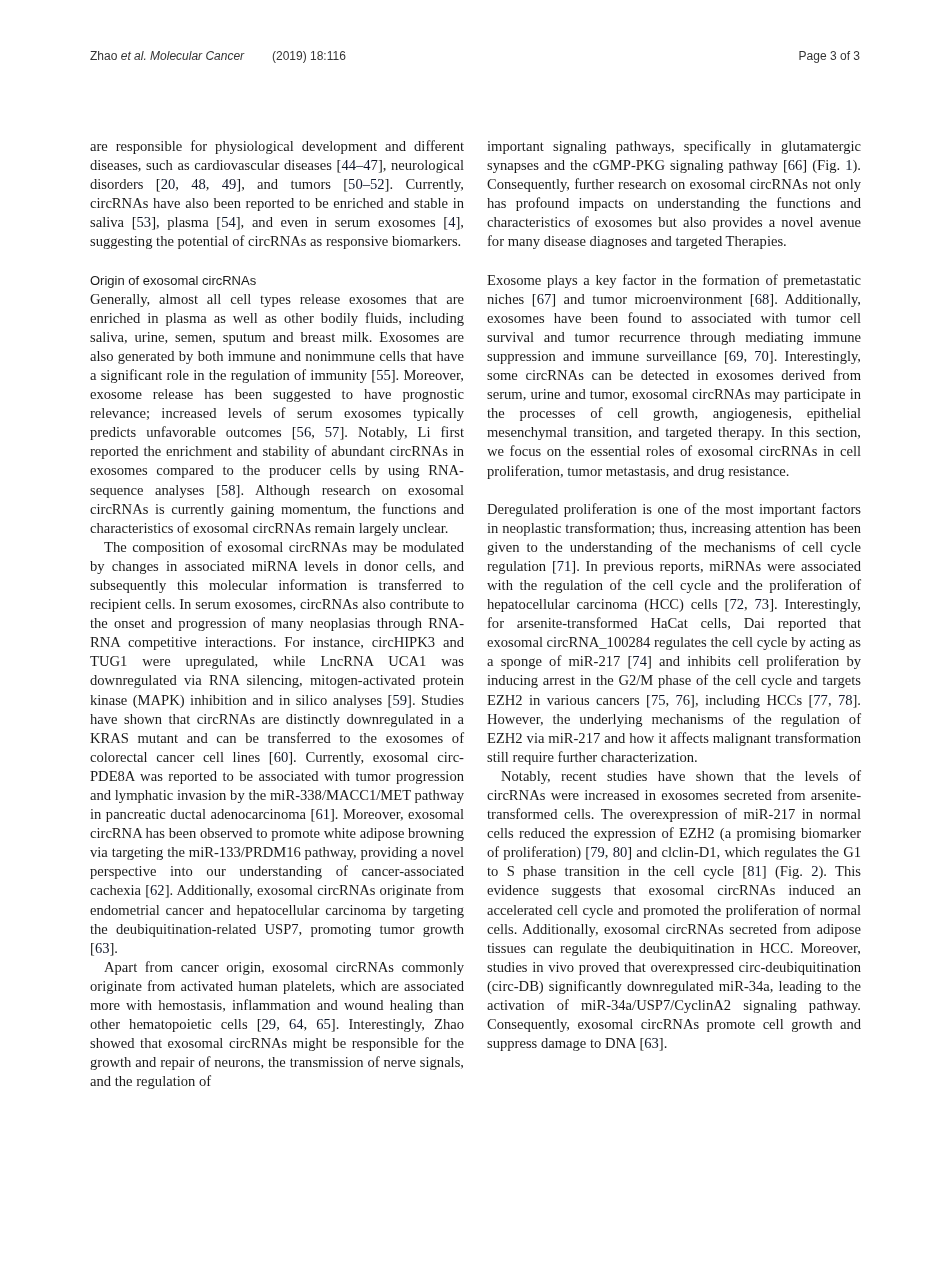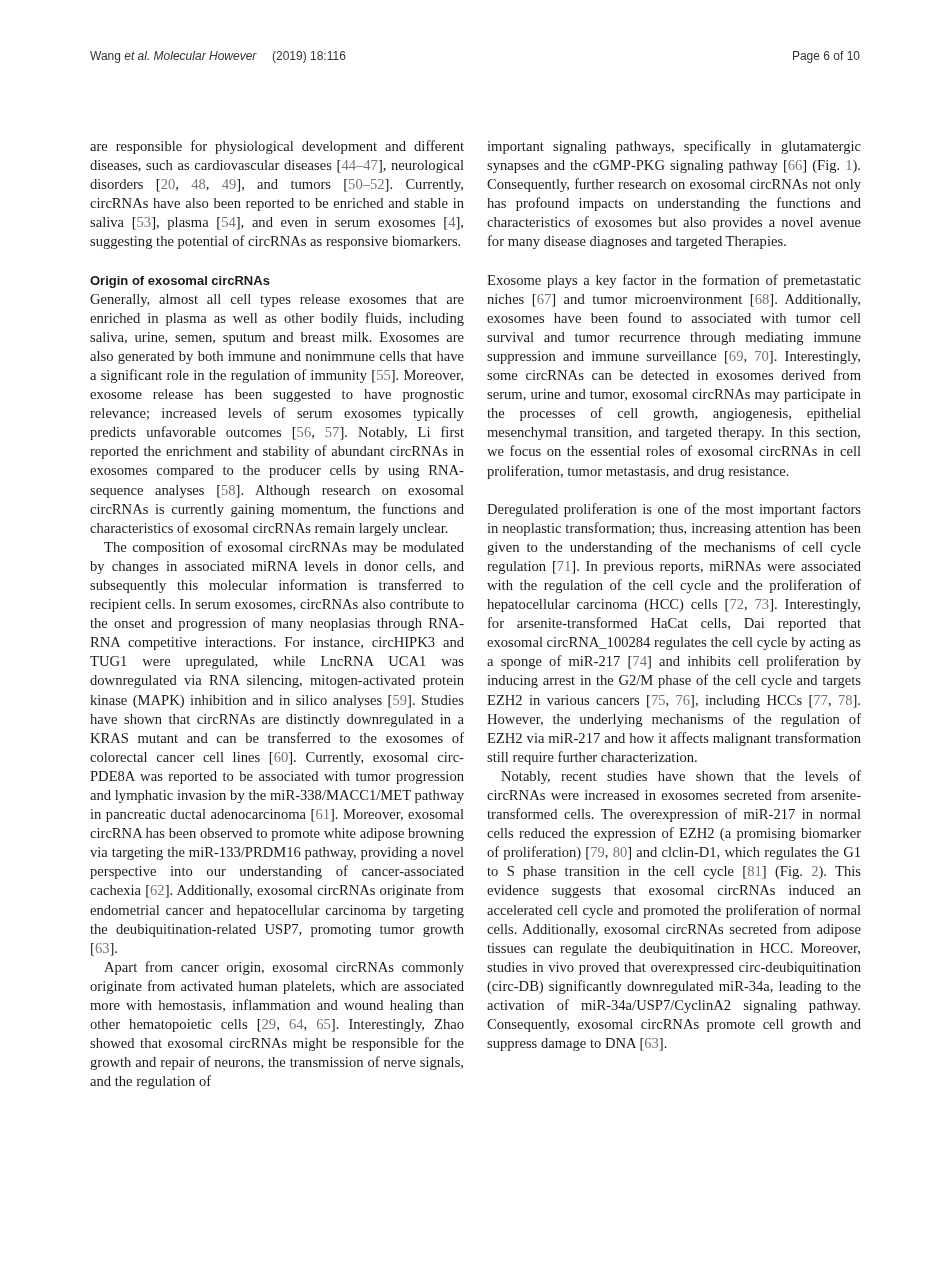--- a/index.html
+++ b/index.html
@@ -15,33 +15,33 @@
   .col {
     position: absolute; top: 137px; width: 374px;
     font-family: "Liberation Serif", serif; font-size: 14.6px; line-height: 19.1px;
     color: #1a1a1a; text-align: justify; hyphens: manual;
   }
   .col.left { left: 90px; }
   .col.right { left: 487px; }
   .col p { margin: 0; }
   .col p.indent { text-indent: 14px; }
   .col h2 {
-    font-family: "Liberation Sans", sans-serif; font-weight: bold; font-size: 13px;
+    font-family: "Liberation Sans", sans-serif; font-weight: normal; font-size: 13px;
     margin: 0; line-height: 19px; color: #1a1a1a;
   }
   .gap { height: 19px; }
-  .ref { color: #737373; }
+  .ref { color: #0f172a; }
 </style>
 </head>
 <body>
 
 <div class="header">
-  <span class="journal"><span>Wang</span> <i>et al.</i> <i>Molecular However</i></span>
+  <span class="journal"><span>Zhao</span> <i>et al.</i> <i>Molecular Cancer</i></span>
   <span class="citation">(2019) 18:116</span>
-  <span class="page">Page 6 of 10</span>
+  <span class="page">Page 3 of 3</span>
 </div>
 
 <div class="col left">
   <p>are responsible for physiological development and different diseases, such as cardiovascular diseases [<span class="ref">44–47</span>], neurological disorders [<span class="ref">20</span>, <span class="ref">48</span>, <span class="ref">49</span>], and tumors [<span class="ref">50–52</span>]. Currently, circRNAs have also been reported to be enriched and stable in saliva [<span class="ref">53</span>], plasma [<span class="ref">54</span>], and even in serum exosomes [<span class="ref">4</span>], suggesting the potential of circRNAs as responsive biomarkers.</p>
   <div class="gap"></div>
   <h2>Origin of exosomal circRNAs</h2>
   <p>Generally, almost all cell types release exosomes that are enriched in plasma as well as other bodily fluids, including saliva, urine, semen, sputum and breast milk. Exosomes are also generated by both immune and nonimmune cells that have a significant role in the regulation of immunity [<span class="ref">55</span>]. Moreover, exosome release has been suggested to have prognostic relevance; increased levels of serum exosomes typically predicts unfavorable outcomes [<span class="ref">56</span>, <span class="ref">57</span>]. Notably, Li first reported the enrichment and stability of abundant circRNAs in exosomes compared to the producer cells by using RNA-sequence analyses [<span class="ref">58</span>]. Although research on exosomal circRNAs is currently gaining momentum, the functions and characteristics of exosomal circRNAs remain largely unclear.</p>
   <p class="indent">The composition of exosomal circRNAs may be modulated by changes in associated miRNA levels in donor cells, and subsequently this molecular information is transferred to recipient cells. In serum exosomes, circRNAs also contribute to the onset and progression of many neoplasias through RNA-RNA competitive interactions. For instance, circHIPK3 and TUG1 were upregulated, while LncRNA UCA1 was downregulated via RNA silencing, mitogen-activated protein kinase (MAPK) inhibition and in silico analyses [<span class="ref">59</span>]. Studies have shown that circRNAs are distinctly downregulated in a KRAS mutant and can be transferred to the exosomes of colorectal cancer cell lines [<span class="ref">60</span>]. Currently, exosomal circ-PDE8A was reported to be associated with tumor progression and lymphatic invasion by the miR-338/MACC1/MET pathway in pancreatic ductal adenocarcinoma [<span class="ref">61</span>]. Moreover, exosomal circRNA has been observed to promote white adipose browning via targeting the miR-133/PRDM16 pathway, providing a novel perspective into our understanding of cancer-associated cachexia [<span class="ref">62</span>]. Additionally, exosomal circRNAs originate from endometrial cancer and hepatocellular carcinoma by targeting the deubiquitination-related USP7, promoting tumor growth [<span class="ref">63</span>].</p>
   <p class="indent">Apart from cancer origin, exosomal circRNAs commonly originate from activated human platelets, which are associated more with hemostasis, inflammation and wound healing than other hematopoietic cells [<span class="ref">29</span>, <span class="ref">64</span>, <span class="ref">65</span>]. Interestingly, Zhao showed that exosomal circRNAs might be responsible for the growth and repair of neurons, the transmission of nerve signals, and the regulation of</p>
 </div>

